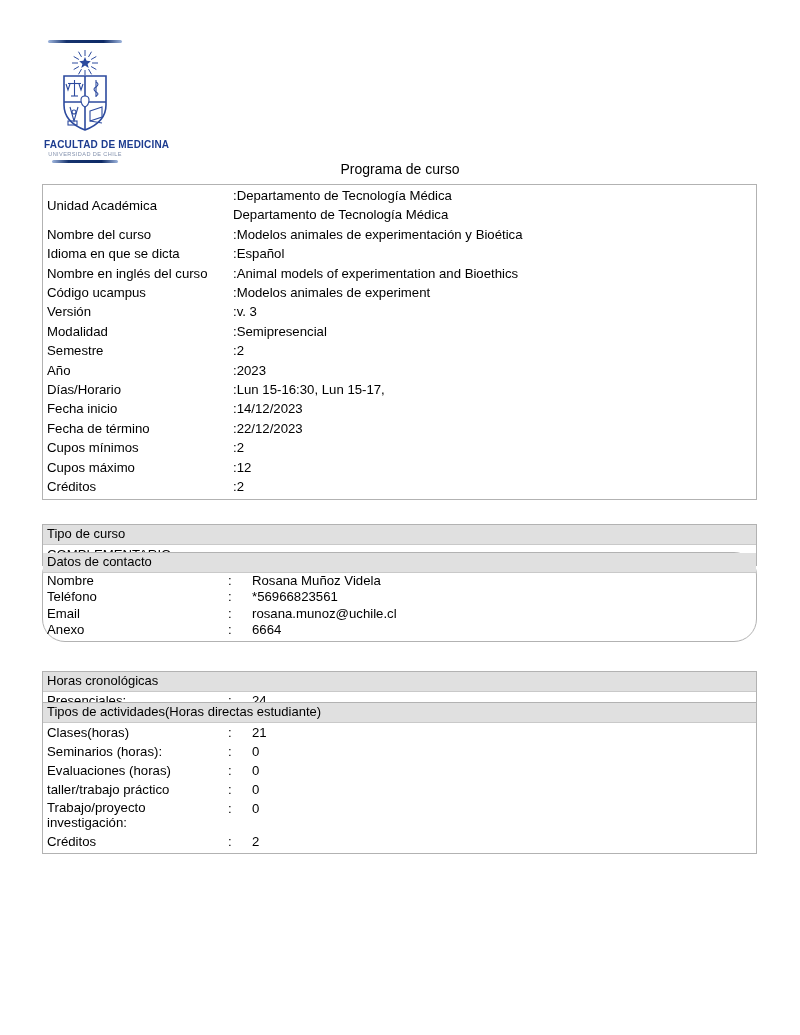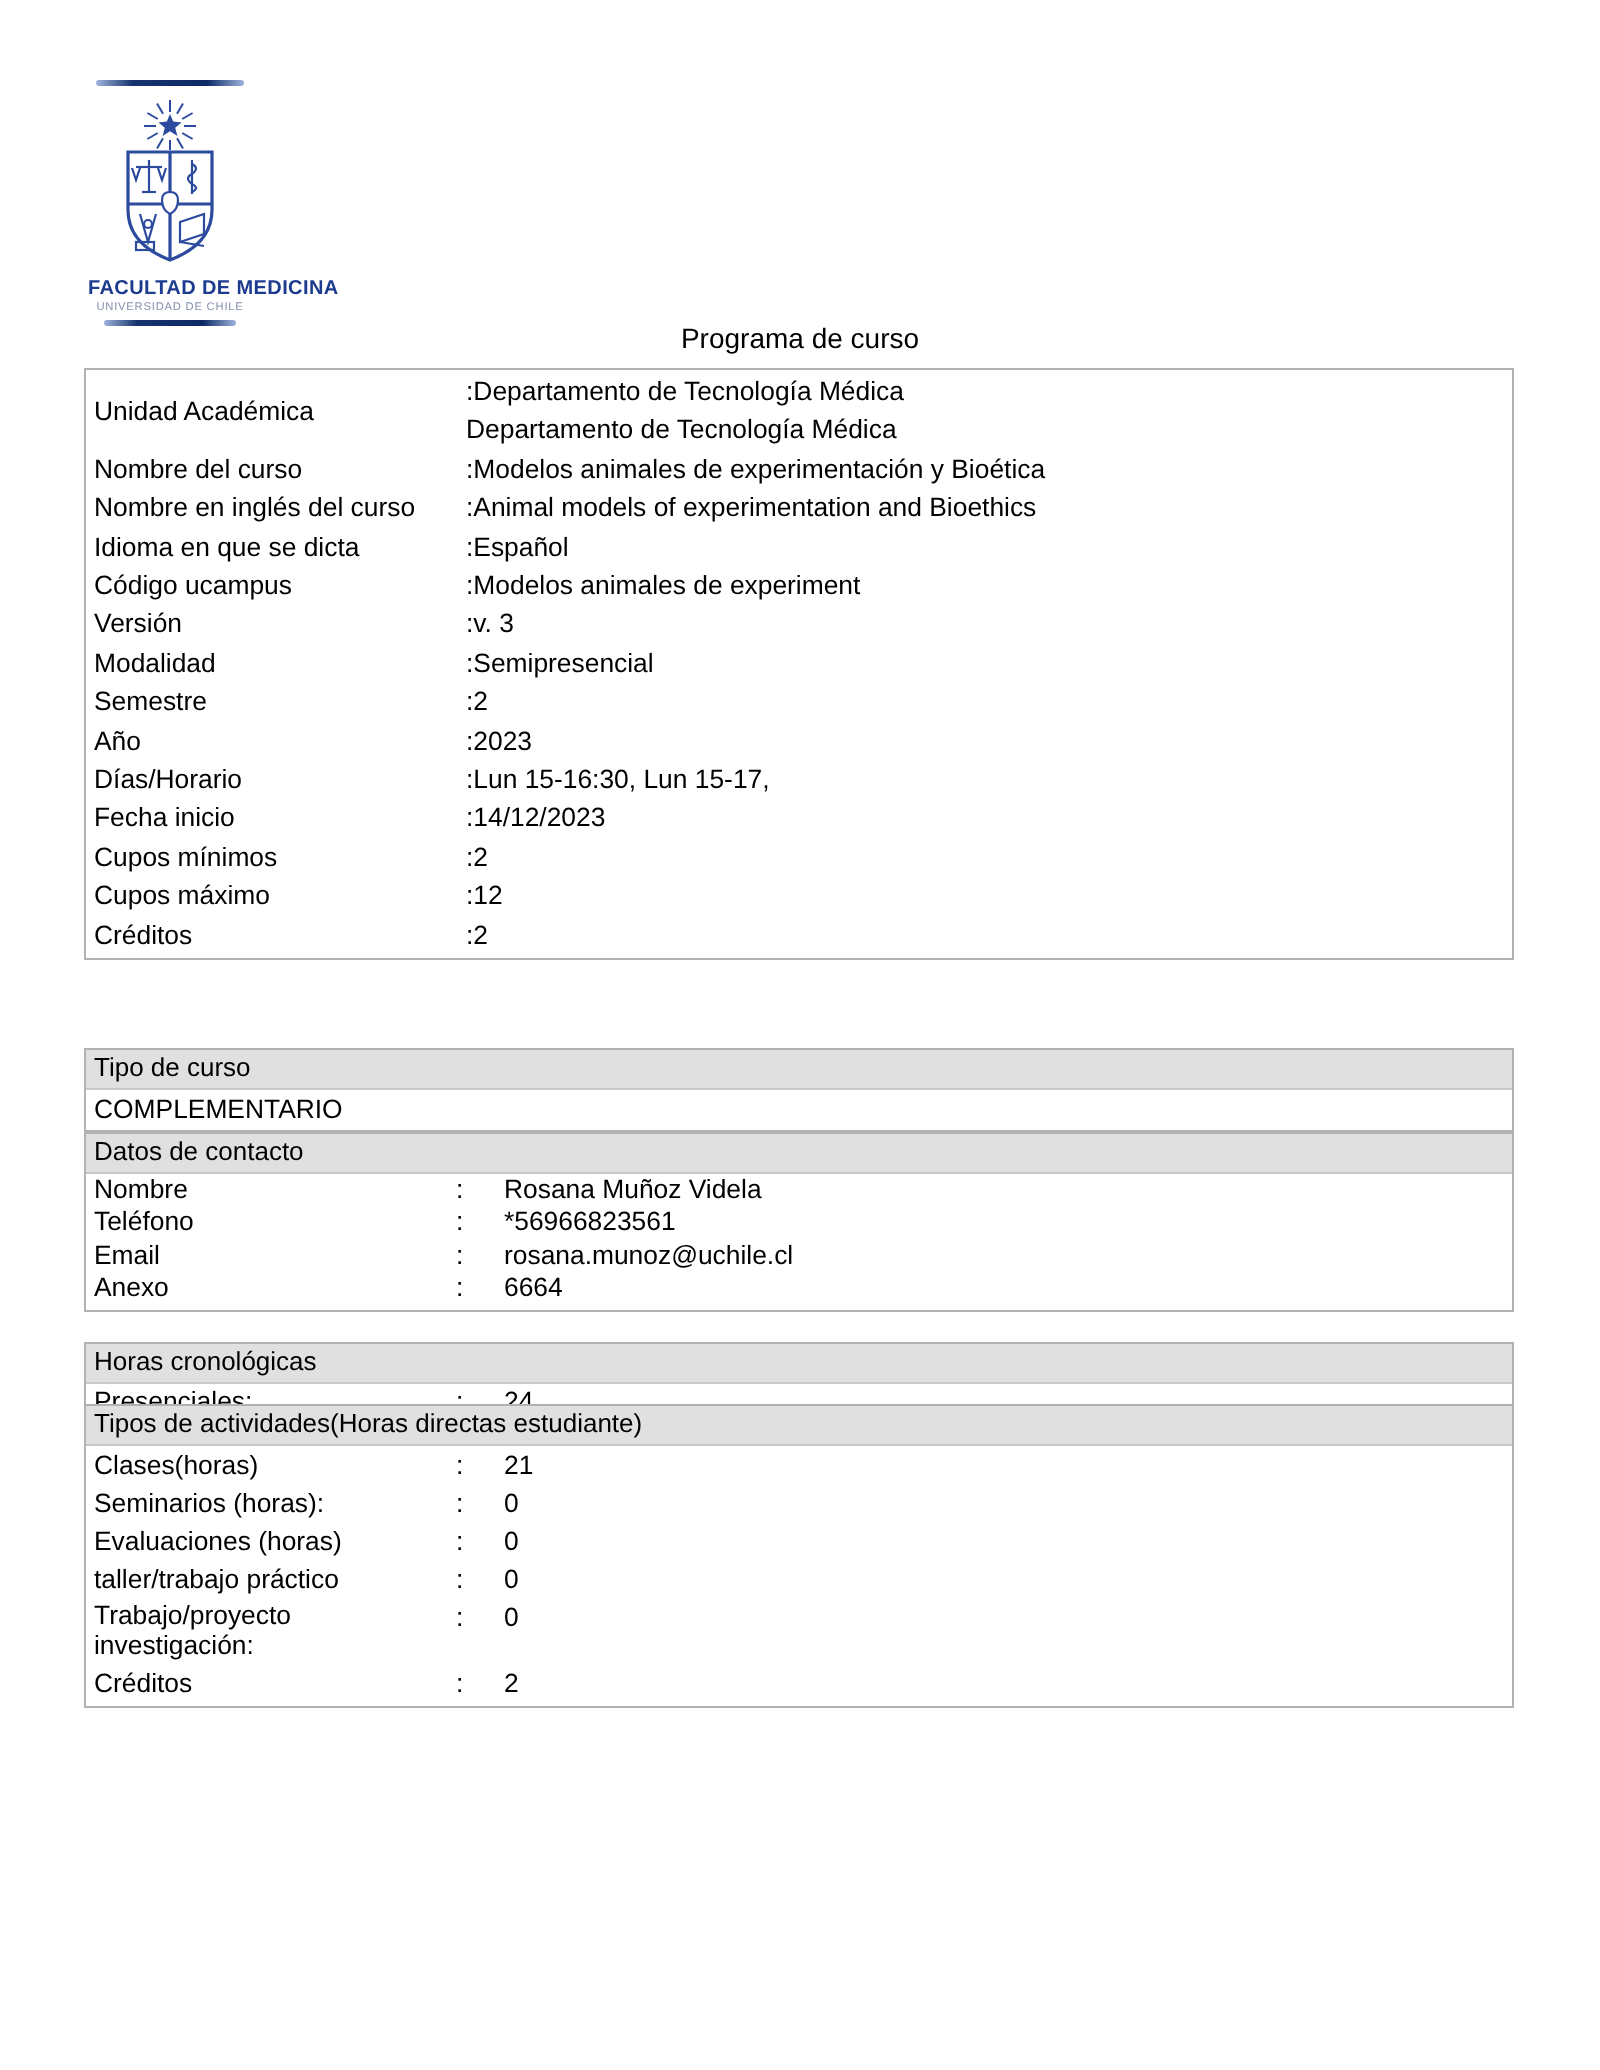--- a/index.html
+++ b/index.html
@@ -33,21 +33,21 @@
   
   .tipo-box { top: 524px; }
   .tipo-val { font-size: 13.2px; line-height: 20px; padding-left: 4px; }
 
   
   .crow { display: flex; font-size: 13.2px; }
   .crow .lbl { width: 185px; flex: 0 0 185px; padding-left: 4px; }
   .crow .sep { width: 16px; flex: 0 0 16px; text-align: left; }
   .crow .val { flex: 1; padding-left: 8px; }
 
-  .contacto-box { top: 566px; padding-bottom: 2px; }
+  .contacto-box { top: 552px; padding-bottom: 2px; border-radius: 23px; }
   .contacto-box .crow { line-height: 16.5px; }
 
   .horas-box { top: 671px; padding-bottom: 18px; }
   .horas-box .crow { line-height: 18.2px; }
 
   .activ-box { top: 702px; padding-bottom: 2px; }
   .activ-box .crow { line-height: 19px; }
   .activ-box .crow.multiline { align-items: flex-start; }
   .activ-box .crow.multiline .lbl { line-height: 15.8px; padding-top: 1px; padding-bottom: 1px; }
 </style>
@@ -108,28 +108,28 @@
       <div class="val">
         <div>:Departamento de Tecnología Médica</div>
         <div>Departamento de Tecnología Médica</div>
       </div>
     </div>
     <div class="irow">
         <div class="lbl">Nombre del curso</div>
         <div class="val">:Modelos animales de experimentación y Bioética</div>
       </div>
     <div class="irow">
+        <div class="lbl">Idioma en que se dicta</div>
+        <div class="val">:Español</div>
+      </div>
+    <div class="irow">
         <div class="lbl">Nombre en inglés del curso</div>
         <div class="val">:Animal models of experimentation and Bioethics</div>
       </div>
     <div class="irow">
-        <div class="lbl">Idioma en que se dicta</div>
-        <div class="val">:Español</div>
-      </div>
-    <div class="irow">
         <div class="lbl">Código ucampus</div>
         <div class="val">:Modelos animales de experiment</div>
       </div>
     <div class="irow">
         <div class="lbl">Versión</div>
         <div class="val">:v. 3</div>
       </div>
     <div class="irow">
         <div class="lbl">Modalidad</div>
         <div class="val">:Semipresencial</div>
@@ -142,20 +142,24 @@
         <div class="lbl">Año</div>
         <div class="val">:2023</div>
       </div>
     <div class="irow">
         <div class="lbl">Días/Horario</div>
         <div class="val">:Lun 15-16:30, Lun 15-17,</div>
       </div>
     <div class="irow">
         <div class="lbl">Fecha inicio</div>
         <div class="val">:14/12/2023</div>
+      </div>
+    <div class="irow">
+        <div class="lbl">Fecha de término</div>
+        <div class="val">:22/12/2023</div>
       </div>
     <div class="irow">
         <div class="lbl">Cupos mínimos</div>
         <div class="val">:2</div>
       </div>
     <div class="irow">
         <div class="lbl">Cupos máximo</div>
         <div class="val">:12</div>
       </div>
     <div class="irow">

